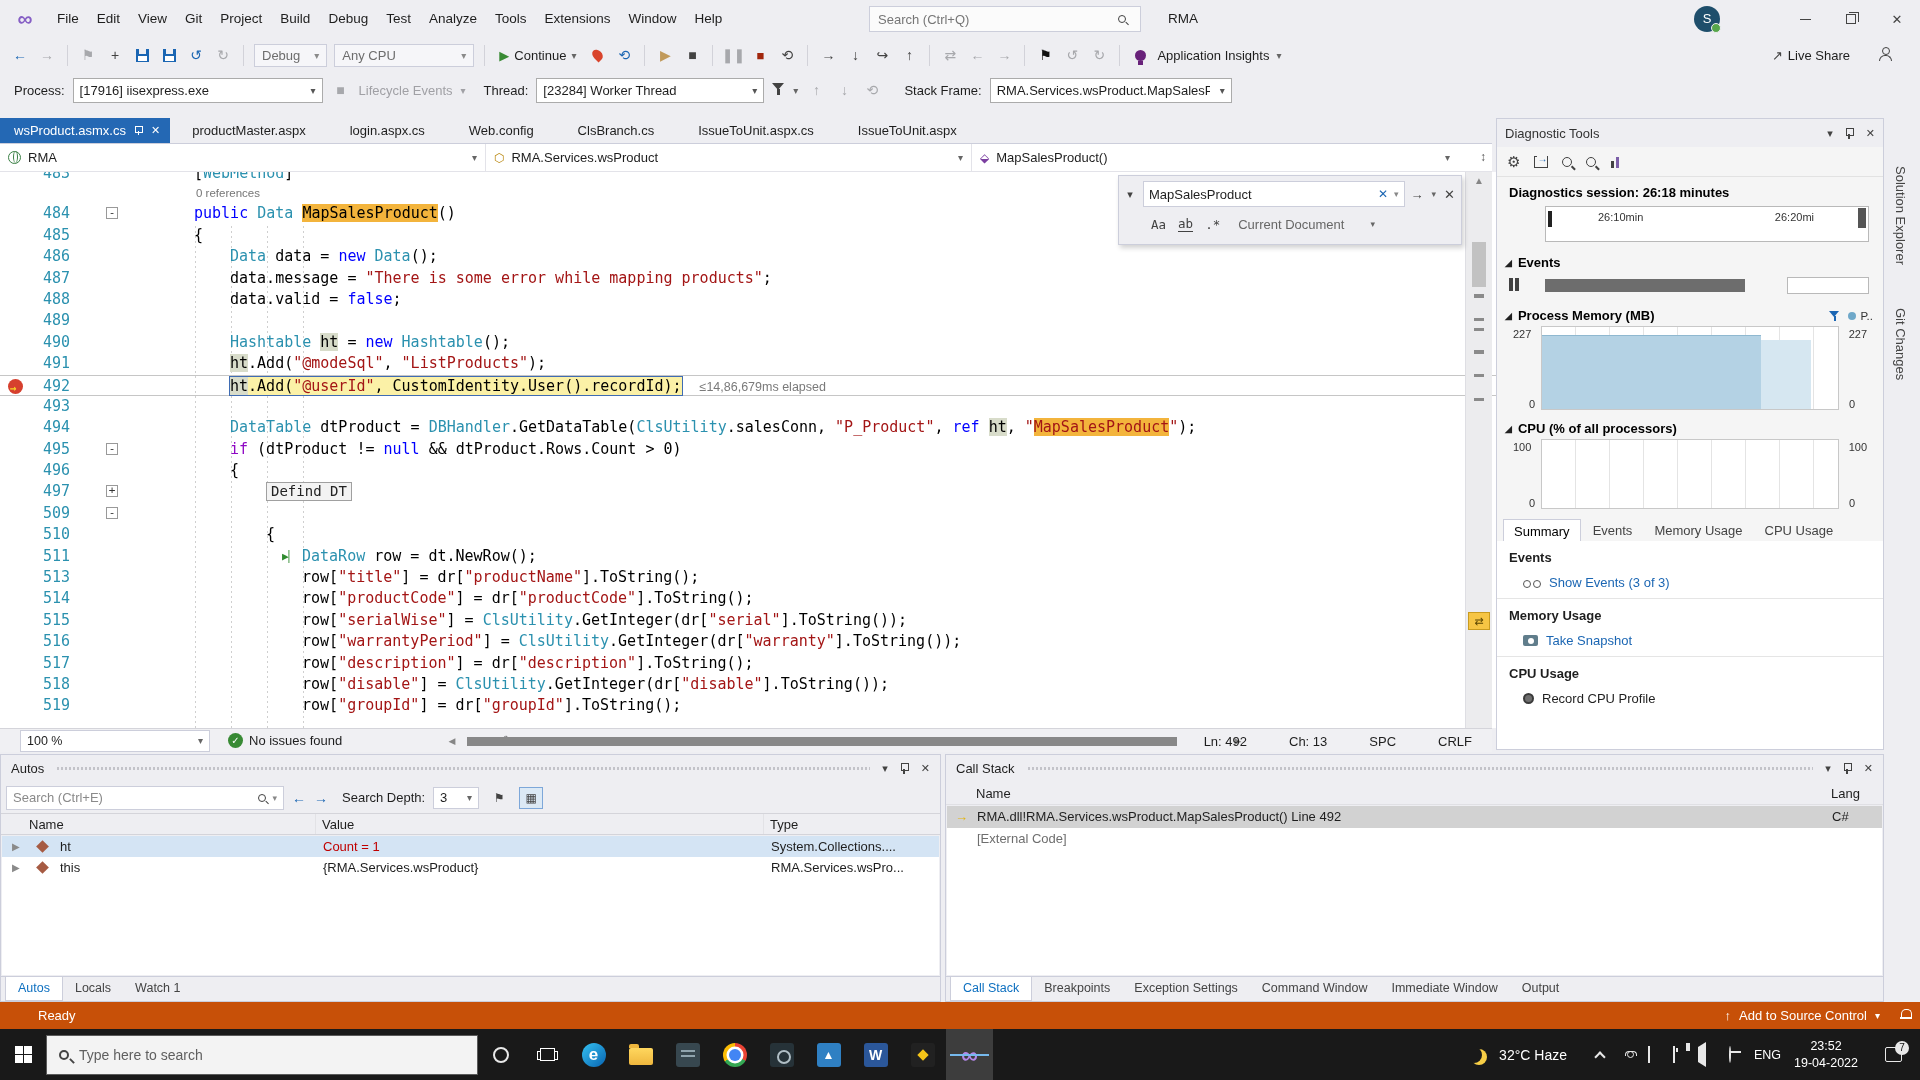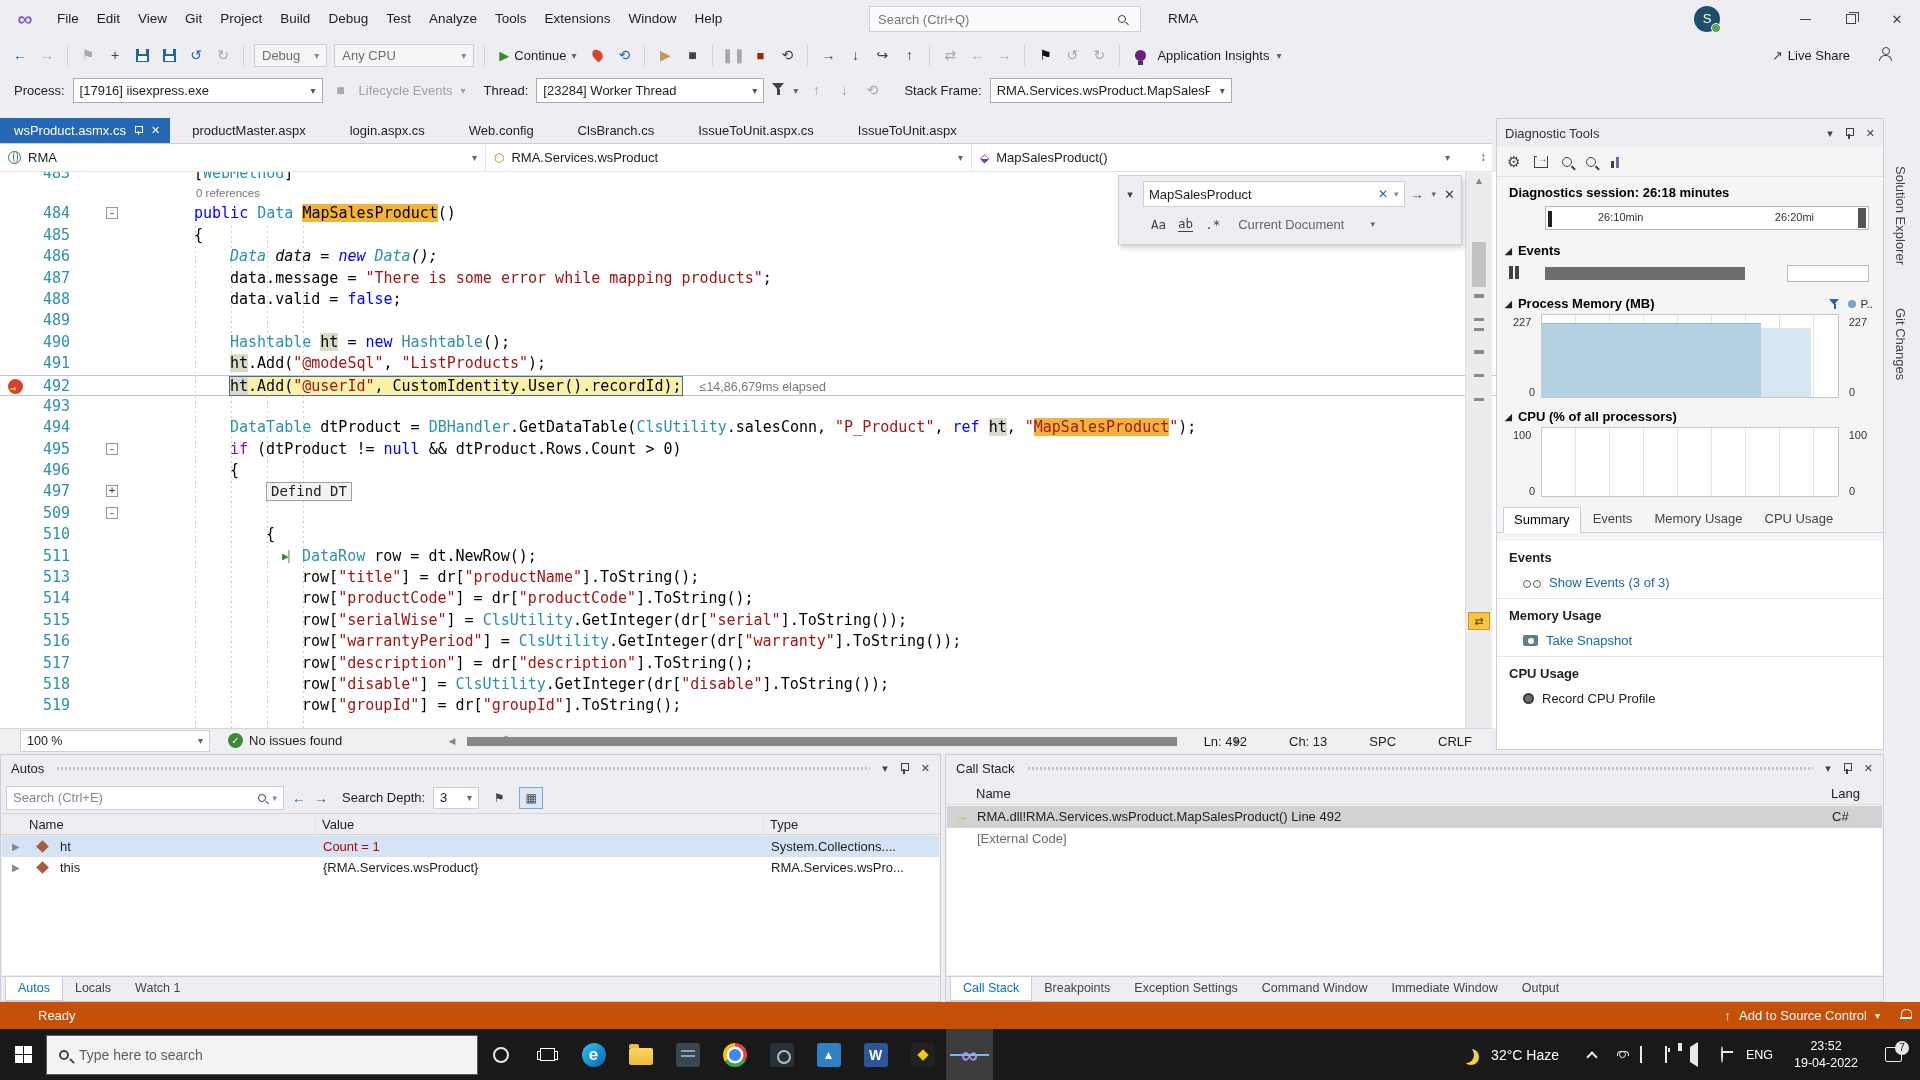--- a/index.html
+++ b/index.html
@@ -142,21 +142,21 @@
   .i-pin-d::after { content:""; position:absolute; left:3.6px; top:6px; width:1.3px; height:5px; background:#424242; }
   .diagtools { height:30px; display:flex; align-items:center; padding:0 10px; gap:14px; color:#424242; font-size:15px; border-bottom:1px solid #E2E2E2; }
   .i-export { width:14px; height:12px; border:1.4px solid #424242; position:relative; display:inline-block; }
   .i-export::after { content:"→"; position:absolute; left:2px; top:-4px; font-size:10px; color:#1B66B3; background:#F5F5F5; }
   .i-loupe { width:10px; height:10px; border:1.6px solid #424242; border-radius:50%; position:relative; display:inline-block; }
   .i-loupe::after { content:""; position:absolute; left:8px; top:9px; width:5px; height:1.6px; background:#424242; transform:rotate(45deg); }
   .i-bars { width:13px; height:12px; position:relative; display:inline-block; }
   .i-bars::before { content:""; position:absolute; left:1px; bottom:0; width:3px; height:7px; background:#424242; }
   .i-bars::after { content:""; position:absolute; left:6px; bottom:0; width:3px; height:11px; background:#7C5FA8; }
   .session { font-weight:bold; font-size:13px; padding:8px 0 4px 12px; color:#000; }
-  .timeline { position:relative; margin:2px 14px 6px 48px; height:24px; background:#fff; border:1px solid #B9B9B9; }
+  .timeline { position:relative; margin:2px 14px 6px 48px; height:36px; background:#fff; border:1px solid #B9B9B9; }
   .timeline .blk { position:absolute; left:2px; top:4px; width:4px; height:16px; background:#222; }
   .timeline .t1 { position:absolute; left:52px; top:4px; font-size:11px; color:#333; }
   .timeline .t2 { position:absolute; right:54px; top:4px; font-size:11px; color:#333; }
   .timeline .endbar { position:absolute; right:2px; top:1px; width:8px; height:20px; background:#555; }
   .sect { display:flex; align-items:center; gap:6px; padding:7px 10px 3px 8px; font-weight:bold; font-size:13px; color:#000; }
   .tri { font-size:9px; color:#222; }
   .eventstrip { position:relative; height:22px; margin:2px 14px 4px 14px; }
   .i-pausebars { position:absolute; left:-4px; top:3px; width:14px; height:14px; }
   .i-pausebars::before { content:""; position:absolute; left:2px; width:4px; height:13px; background:#424242; }
   .i-pausebars::after { content:""; position:absolute; left:8px; width:4px; height:13px; background:#424242; }
@@ -284,21 +284,21 @@
   .t-people { width:15px; height:10px; position:relative; }
   .t-people::before { content:""; position:absolute; left:2px; top:-4px; width:5px; height:5px; border:1.5px solid #E8E8E8; border-radius:50%; }
   .t-people::after { content:""; position:absolute; left:0; bottom:-1px; width:10px; height:4px; border:1.5px solid #E8E8E8; border-bottom:none; border-radius:4px 4px 0 0; }
   .t-screen { width:14px; height:10px; border:1.5px solid #E8E8E8; }
   .t-battery { width:15px; height:8px; border:1.5px solid #E8E8E8; position:relative; }
   .t-battery::after { content:""; position:absolute; right:-4px; top:1px; width:2px; height:4px; background:#E8E8E8; }
   .t-speaker { width:0; height:0; border-top:5px solid transparent; border-bottom:5px solid transparent; border-right:8px solid #E8E8E8; position:relative; }
   .t-speaker::before { content:""; position:absolute; left:-12px; top:-4px; width:4px; height:8px; background:#E8E8E8; }
   .t-globe { width:13px; height:13px; border:1.5px solid #E8E8E8; border-radius:50%; position:relative; }
   .t-globe::after { content:""; position:absolute; left:0px; top:4px; width:11px; height:1.5px; background:#E8E8E8; }
-  .t-eng { color:#fff; font-size:12.5px; margin-right:14px;text-align:right; }
+  .t-eng { color:#fff; font-size:12.5px; margin-right:6px;text-align:right; }
   .clock { color:#fff; font-size:12.5px; text-align:center; line-height:17px; margin-right:20px; }
   .notif { width:17px; height:15px; border:1.7px solid #E8E8E8; border-radius:2px; position:relative; margin-right:18px; }
   .notif .badge { position:absolute; right:-8px; top:-7px; width:14px; height:14px; border-radius:50%; background:#E8E8E8; color:#111; font-size:10px; text-align:center; line-height:14px; }
 </style>
 </head>
 <body>
 
 <div class="screen">
 
   <div class="titlebar">
@@ -483,21 +483,21 @@
   <div class="codearea">
     <div class="guide" style="left:195px;"></div>
     <div class="guide" style="left:231px;"></div>
     <div class="guide" style="left:267px;"></div>
     <div class="guide" style="left:303px;"></div>
     <div class="codeinner" id="codelines">
         <div class="cline"><span class="lnum">483</span><span class="ccontent" style="padding-left: 194px;"><span class="sg-p">[</span><span class="sg-t">WebMethod</span><span class="sg-p">]</span></span></div>
         <div class="codelens">0 references</div>
         <div class="cline"><span class="lnum">484</span><span class="fold">-</span><span class="ccontent" style="padding-left: 194px;"><span class="sg-k">public</span><span class="sg-p"> </span><span class="sg-t">Data</span><span class="sg-p"> </span><span class="sg-ho">MapSalesProduct</span><span class="sg-p">()</span></span></div>
         <div class="cline"><span class="lnum">485</span><span class="ccontent" style="padding-left: 194px;"><span class="sg-p">{</span></span></div>
-        <div class="cline"><span class="lnum">486</span><span class="ccontent" style="padding-left: 230px; font-style: italic;"><span class="sg-t">Data</span><span class="sg-p"> data = </span><span class="sg-k">new</span><span class="sg-p"> </span><span class="sg-t">Data</span><span class="sg-p">();</span></span></div>
+        <div class="cline"><span class="lnum">486</span><span class="ccontent" style="padding-left: 230px;"><span class="sg-t">Data</span><span class="sg-p"> data = </span><span class="sg-k">new</span><span class="sg-p"> </span><span class="sg-t">Data</span><span class="sg-p">();</span></span></div>
         <div class="cline"><span class="lnum">487</span><span class="ccontent" style="padding-left: 230px;"><span class="sg-p">data.message = </span><span class="sg-s">"There is some error while mapping products"</span><span class="sg-p">;</span></span></div>
         <div class="cline"><span class="lnum">488</span><span class="ccontent" style="padding-left: 230px;"><span class="sg-p">data.valid = </span><span class="sg-k">false</span><span class="sg-p">;</span></span></div>
         <div class="cline"><span class="lnum">489</span><span class="ccontent" style="padding-left: 230px;"></span></div>
         <div class="cline"><span class="lnum">490</span><span class="ccontent" style="padding-left: 230px;"><span class="sg-t">Hashtable</span><span class="sg-p"> </span><span class="sg-hg">ht</span><span class="sg-p"> = </span><span class="sg-k">new</span><span class="sg-p"> </span><span class="sg-t">Hashtable</span><span class="sg-p">();</span></span></div>
         <div class="cline"><span class="lnum">491</span><span class="ccontent" style="padding-left: 230px;"><span class="sg-hg">ht</span><span class="sg-p">.Add(</span><span class="sg-s">"@modeSql"</span><span class="sg-p">, </span><span class="sg-s">"ListProducts"</span><span class="sg-p">);</span></span></div>
         <div class="cline cur-row"><span class="lnum">492</span><span class="bpmark"></span><span class="ccontent" style="padding-left: 230px;"><span class="stmt"><span class="sg-hg">ht</span><span class="sg-p">.Add(</span><span class="sg-s">"@userId"</span><span class="sg-p">, CustomIdentity.User().recordId);</span></span><span class="perftip">≤14,86,679ms elapsed</span></span></div>
         <div class="cline"><span class="lnum">493</span><span class="ccontent" style="padding-left: 230px;"></span></div>
         <div class="cline"><span class="lnum">494</span><span class="ccontent" style="padding-left: 230px;"><span class="sg-t">DataTable</span><span class="sg-p"> dtProduct = </span><span class="sg-t">DBHandler</span><span class="sg-p">.GetDataTable(</span><span class="sg-t">ClsUtility</span><span class="sg-p">.salesConn, </span><span class="sg-s">"P_Product"</span><span class="sg-p">, </span><span class="sg-k">ref</span><span class="sg-p"> </span><span class="sg-hg">ht</span><span class="sg-p">, </span><span class="sg-s">"</span><span class="sg-hos">MapSalesProduct</span><span class="sg-s">"</span><span class="sg-p">);</span></span></div>
         <div class="cline"><span class="lnum">495</span><span class="fold">-</span><span class="ccontent" style="padding-left: 230px;"><span class="sg-c">if</span><span class="sg-p"> (dtProduct != </span><span class="sg-k">null</span><span class="sg-p"> &amp;&amp; dtProduct.Rows.Count &gt; 0)</span></span></div>
         <div class="cline"><span class="lnum">496</span><span class="ccontent" style="padding-left: 230px;"><span class="sg-p">{</span></span></div>

